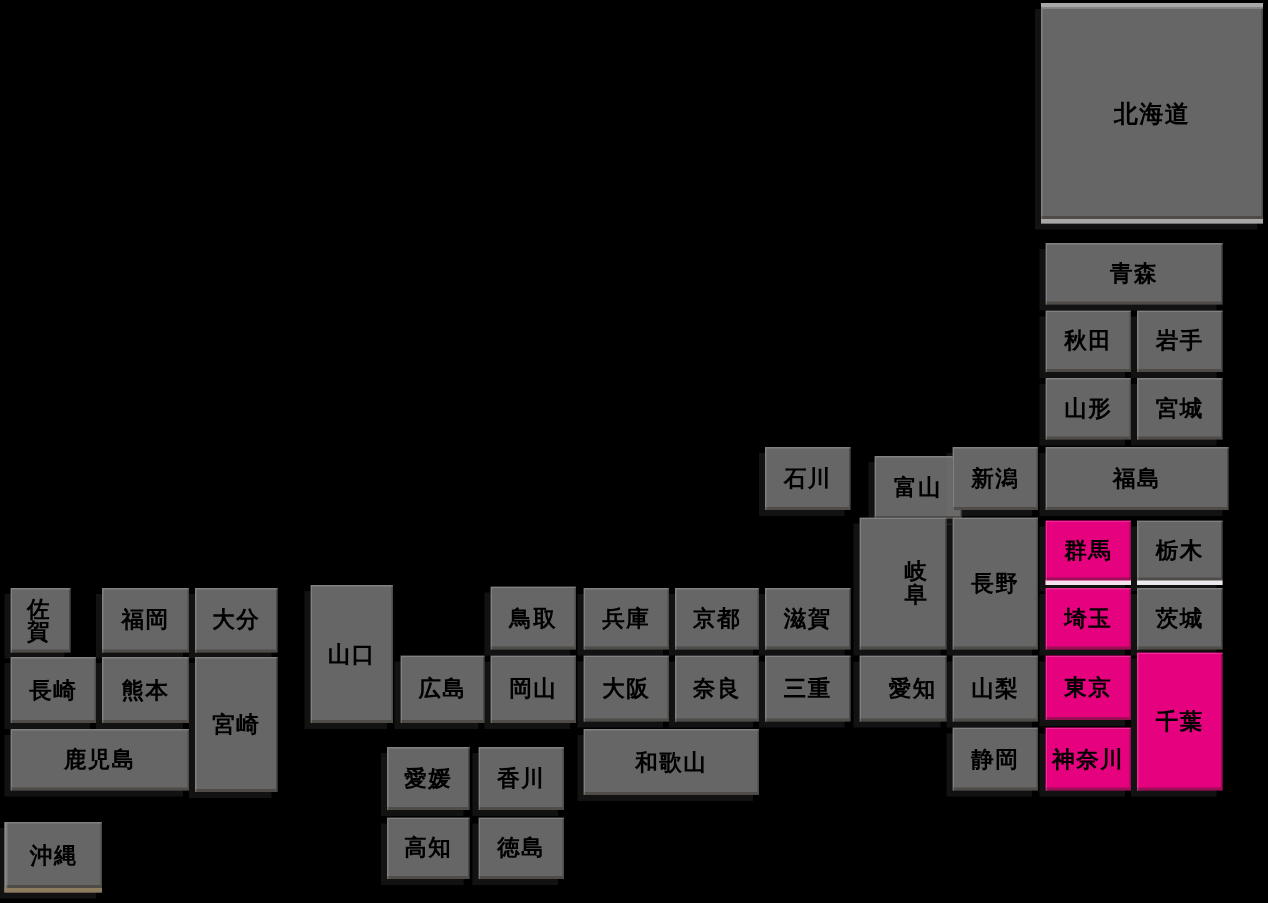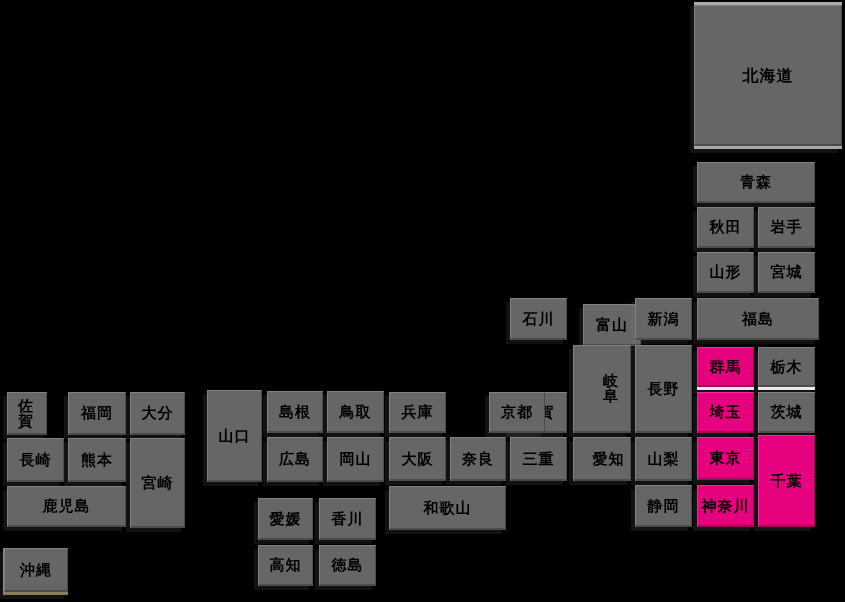--- a/index.html
+++ b/index.html
@@ -62,26 +62,25 @@
     <div class="tile pink" style="left: 697px; top: 392px; width: 57px; height: 41px;">埼玉</div>
     <div class="tile" style="left: 758px; top: 392px; width: 57px; height: 41px;">茨城</div>
     <div class="tile" style="left: 510px; top: 437px; width: 57px; height: 44px;">三重</div>
     <div class="tile" style="left: 573px; top: 437px; width: 58px; height: 44px; padding-left: 13px;">愛知</div>
     <div class="tile" style="left: 635px; top: 437px; width: 57px; height: 44px;">山梨</div>
     <div class="tile pink" style="left: 697px; top: 437px; width: 57px; height: 43px;">東京</div>
     <div class="tile pink" style="left: 758px; top: 435px; width: 57px; height: 92px;">千葉</div>
     <div class="tile" style="left: 635px; top: 485px; width: 57px; height: 42px;">静岡</div>
     <div class="tile pink" style="left: 697px; top: 485px; width: 57px; height: 42px;">神奈川</div>
     <div class="tile" style="left: 389px; top: 392px; width: 57px; height: 41px;">兵庫</div>
-    <div class="tile" style="left: 450px; top: 392px; width: 56px; height: 41px; margin-left: 39px;">京都</div>
+    <div class="tile" style="left: 450px; top: 392px; width: 56px; height: 41px;">京都</div>
     <div class="tile" style="left: 389px; top: 437px; width: 57px; height: 44px;">大阪</div>
     <div class="tile" style="left: 450px; top: 437px; width: 56px; height: 44px;">奈良</div>
     <div class="tile" style="left: 389px; top: 486px; width: 117px; height: 44px;">和歌山</div>
     <div class="tile" style="left: 327px; top: 391px; width: 57px; height: 42px;">鳥取</div>
-    <div class="tile" style="left: 267px; top: 391px; width: 56px; height: 42px;">島根</div>
     <div class="tile" style="left: 207px; top: 390px; width: 55px; height: 92px;">山口</div>
     <div class="tile" style="left: 267px; top: 437px; width: 56px; height: 45px;">広島</div>
     <div class="tile" style="left: 327px; top: 437px; width: 57px; height: 45px;">岡山</div>
     <div class="tile" style="left: 258px; top: 498px; width: 55px; height: 42px;">愛媛</div>
     <div class="tile" style="left: 319px; top: 498px; width: 57px; height: 42px;">香川</div>
     <div class="tile" style="left: 258px; top: 545px; width: 55px; height: 41px;">高知</div>
     <div class="tile" style="left: 319px; top: 545px; width: 57px; height: 41px;">徳島</div>
     <div class="tile" style="left: 7px; top: 392px; width: 40px; height: 43px; padding-left: 11px;">佐賀</div>
     <div class="tile" style="left: 68px; top: 392px; width: 58px; height: 43px;">福岡</div>
     <div class="tile" style="left: 130px; top: 392px; width: 55px; height: 43px;">大分</div>

